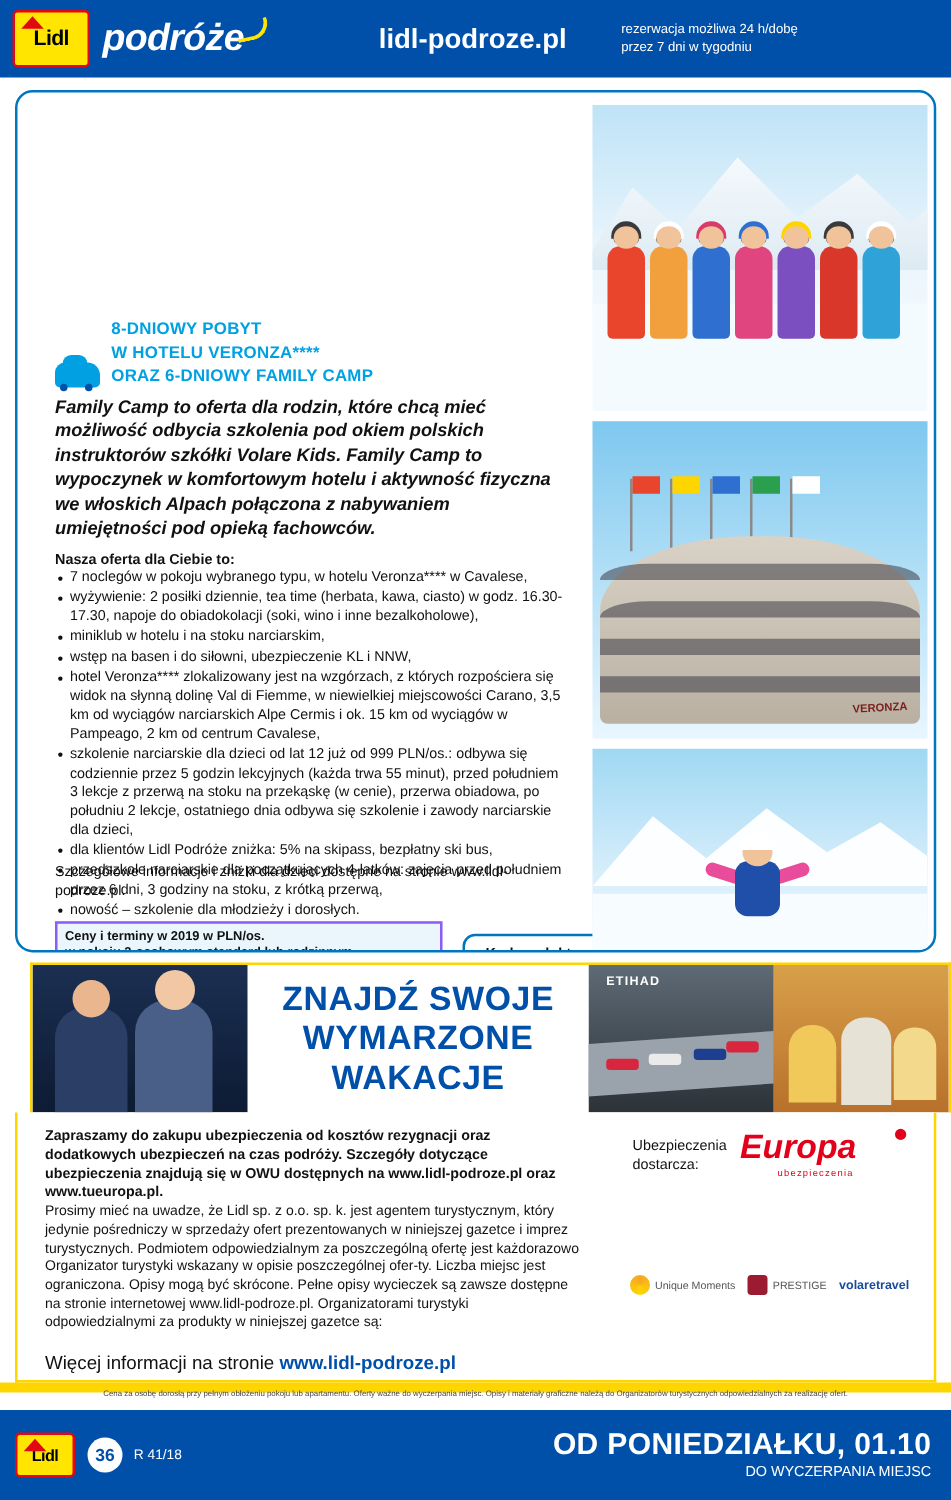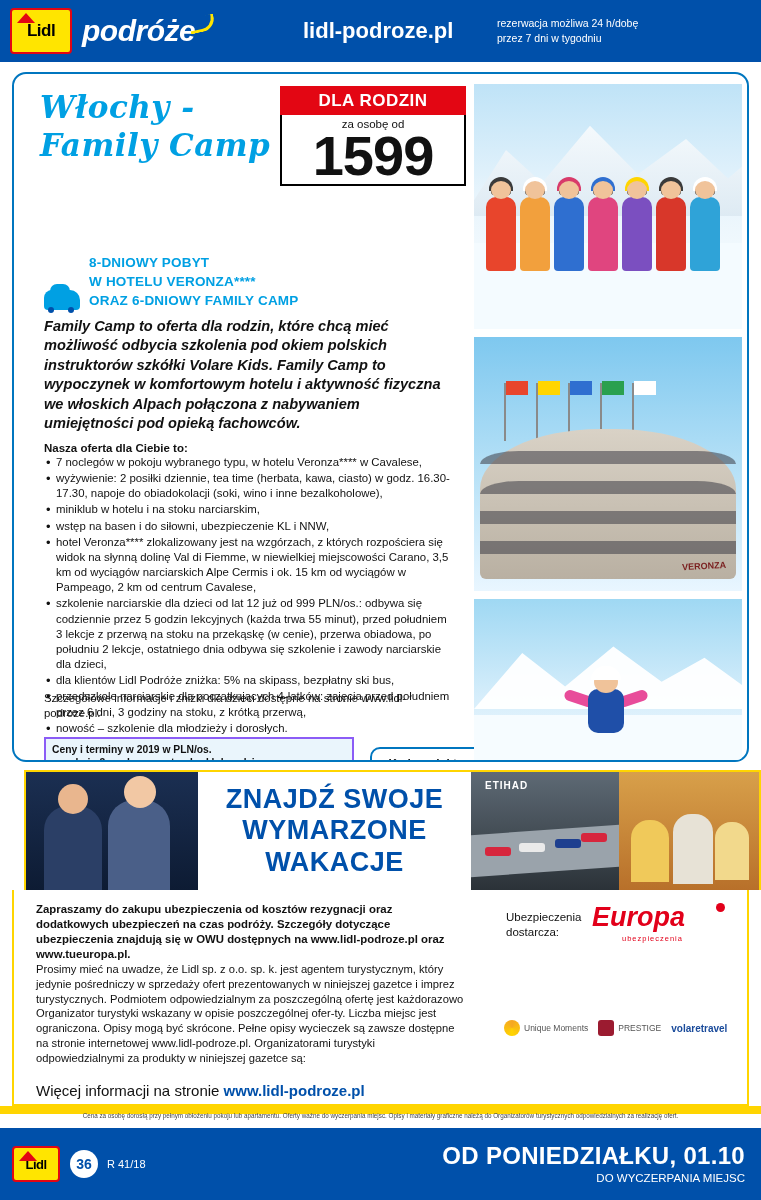--- a/index.html
+++ b/index.html
@@ -405,32 +405,21 @@
   </div>
   <div class="podroze-word">podróże</div>
   <div class="podroze-swoosh"></div>
   <div class="header-url">lidl-podroze.pl</div>
   <div class="header-note" style="white-space:pre-line">rezerwacja możliwa 24 h/dobę
 przez 7 dni w tygodniu</div>
 </div>
 
 <div class="card">
 
-  <div class="title-script">
-    <div>Włochy -</div>
-    <div>Family Camp</div>
-  </div>
-
-  <div class="price-box">
-    <div class="dla-rodzin">DLA RODZIN</div>
-    <div class="price-white">
-      <div class="za-osobe">za osobę od</div>
-      <div class="price-value">1599</div>
-    </div>
-  </div>
+
 
   <div class="car-line">
     <div class="car-icon"></div>
     <div class="car-text" style="white-space:pre-line">8-DNIOWY POBYT
 W HOTELU VERONZA****
 ORAZ 6-DNIOWY FAMILY CAMP</div>
   </div>
 
   <div class="lede">Family Camp to oferta dla rodzin, które chcą mieć możliwość odbycia szkolenia pod okiem polskich instruktorów szkółki Volare Kids. Family Camp to wypoczynek w komfortowym hotelu i aktywność fizyczna we włoskich Alpach połączona z nabywaniem umiejętności pod opieką fachowców.</div>
 

